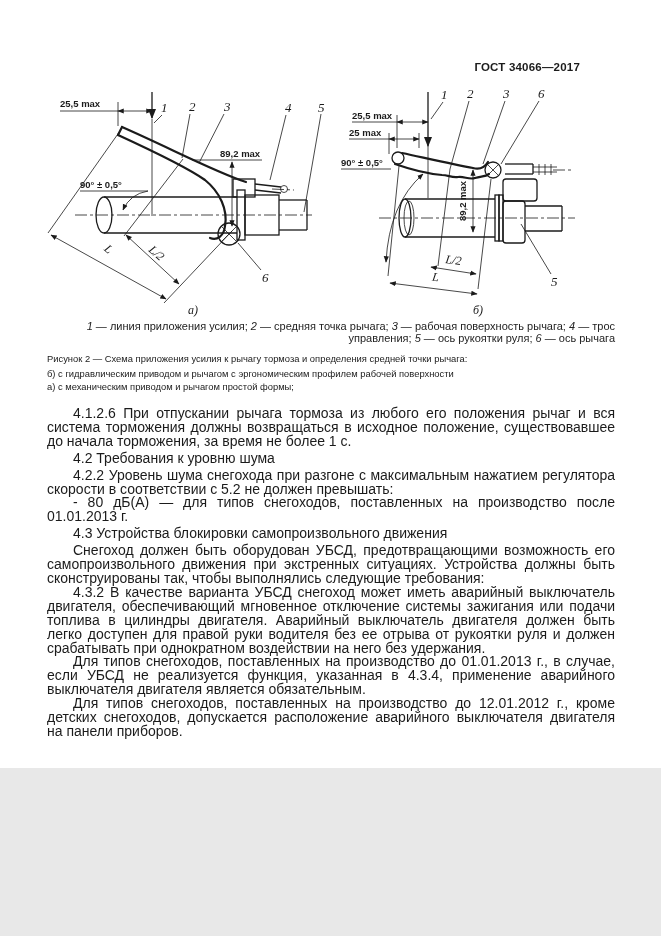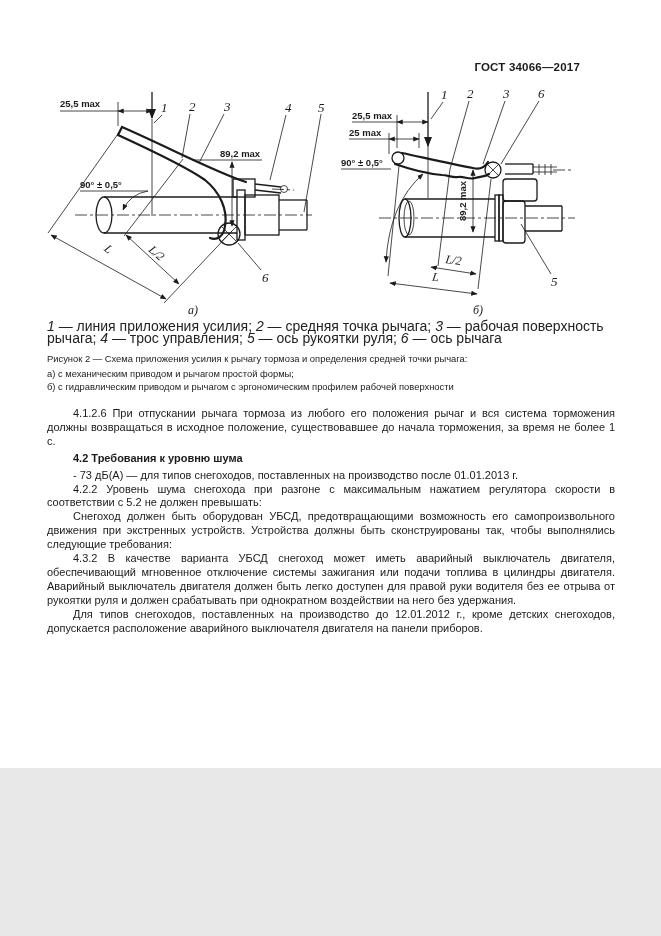--- a/index.html
+++ b/index.html
@@ -24,35 +24,35 @@
   svg .t{stroke:#1b1b1b;stroke-width:.8;fill:none;}
   svg .m{stroke:#1b1b1b;stroke-width:1.3;fill:none;}
   svg .k{stroke:#1b1b1b;stroke-width:2.2;fill:none;stroke-linecap:round;}
   svg .dd{stroke-dasharray:12 3 3 3;}
   svg text{fill:#1b1b1b;}
   svg .dim{font:bold 9.5px "Liberation Sans",sans-serif;}
   svg .co{font:italic 13px "Liberation Serif",serif;}
   svg .ax{font:italic 12px "Liberation Serif",serif;}
   .legend{
     position:absolute;top:321px;left:47px;width:568px;
-    font-size:14px;line-height:11.5px;text-align:left;color:#222;
+    font-size:11px;line-height:11.5px;text-align:right;color:#222;
   }
   .legend i{font-style:italic;}
   .caption{
     position:absolute;top:352px;left:47px;width:568px;
     font-size:9.4px;line-height:13.5px;text-align:left;color:#1b1b1b;
   }
   .caption .cap-title{margin-bottom:1px;}
   .body-text{
     position:absolute;top:407px;left:47px;width:568px;
-    font-size:11px;line-height:13.9px;text-align:justify;
+    font-size:14px;line-height:13.9px;text-align:justify;
   }
   .body-text p{margin:0;}
   .pb{text-indent:26px;}
-  .ph{font-weight:bold;text-indent:26px;margin:3px 0 3px 0 !important;}
+  .ph{font-weight:normal;text-indent:26px;margin:3px 0 3px 0 !important;}
   .page-num{
     position:absolute;top:847px;right:81px;
     font-size:10.5px;color:#333;
   }
 </style>
 </head>
 <body>
 
 <div class="page">
 
@@ -232,28 +232,30 @@
       <text class="ax" x="138" y="228">б)</text>
     </svg>
   </div>
 
   <div class="legend">
     <i>1</i><span> — линия приложения усилия; </span><i>2</i><span> — средняя точка рычага; </span><i>3</i><span> — рабочая поверхность рычага; </span><i>4</i><span> — трос управления; </span><i>5</i><span> — ось рукоятки руля; </span><i>6</i><span> — ось рычага</span>
   </div>
 
   <div class="caption">
     <div class="cap-title">Рисунок 2 — Схема приложения усилия к рычагу тормоза и определения средней точки рычага:</div>
+    <div>б) с гидравлическим приводом и рычагом с эргономическим профилем рабочей поверхности</div>
     <div>а) с механическим приводом и рычагом простой формы;</div>
-    <div>б) с гидравлическим приводом и рычагом с эргономическим профилем рабочей поверхности</div>
   </div>
 
   <div class="body-text">
     <p class="pb">4.1.2.6 При отпускании рычага тормоза из любого его положения рычаг и вся система торможения должны возвращаться в исходное положение, существовавшее до начала торможения, за время не более 1 с.</p>
     <p class="ph">4.2 Требования к уровню шума</p>
-    <p class="pb">- 73 дБ(А) — для типов снегоходов, поставленных на производство после 01.01.2013 г.</p>
     <p class="pb">4.2.2 Уровень шума снегохода при разгоне с максимальным нажатием регулятора скорости в соответствии с 5.2 не должен превышать:</p>
-    <p class="pb">Снегоход должен быть оборудован УБСД, предотвращающими возможность его самопроизвольного движения при экстренных устройств. Устройства должны быть сконструированы так, чтобы выполнялись следующие требования:</p>
+    <p class="pb">- 80 дБ(А) — для типов снегоходов, поставленных на производство после 01.01.2013 г.</p>
+    <p class="ph">4.3 Устройства блокировки самопроизвольного движения</p>
+    <p class="pb">Снегоход должен быть оборудован УБСД, предотвращающими возможность его самопроизвольного движения при экстренных ситуациях. Устройства должны быть сконструированы так, чтобы выполнялись следующие требования:</p>
     <p class="pb">4.3.2 В качестве варианта УБСД снегоход может иметь аварийный выключатель двигателя, обеспечивающий мгновенное отключение системы зажигания или подачи топлива в цилиндры двигателя. Аварийный выключатель двигателя должен быть легко доступен для правой руки водителя без ее отрыва от рукоятки руля и должен срабатывать при однократном воздействии на него без удержания.</p>
+    <p class="pb">Для типов снегоходов, поставленных на производство до 01.01.2013 г., в случае, если УБСД не реализуется функция, указанная в 4.3.4, применение аварийного выключателя двигателя является обязательным.</p>
     <p class="pb">Для типов снегоходов, поставленных на производство до 12.01.2012 г., кроме детских снегоходов, допускается расположение аварийного выключателя двигателя на панели приборов.</p>
   </div>
 
   <div class="page-num">5</div>
 </div>
 
 </body></html>

